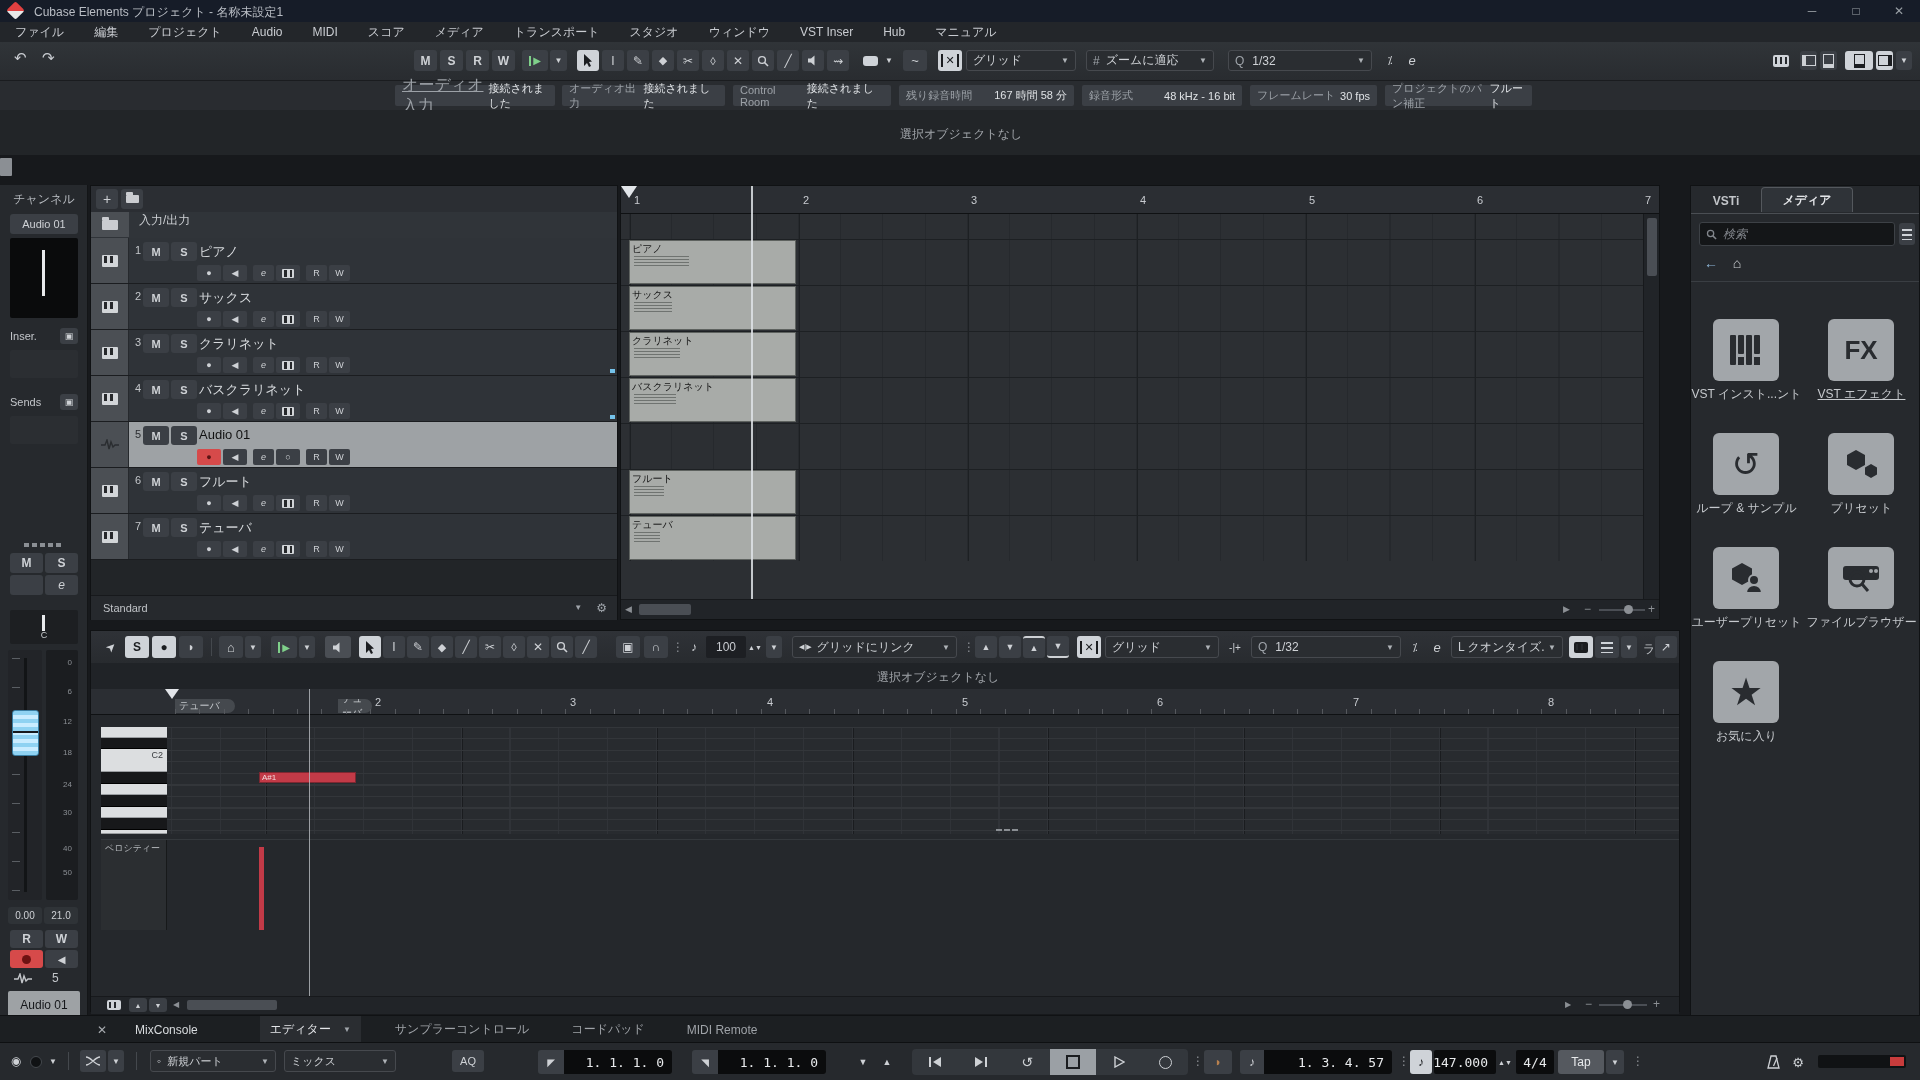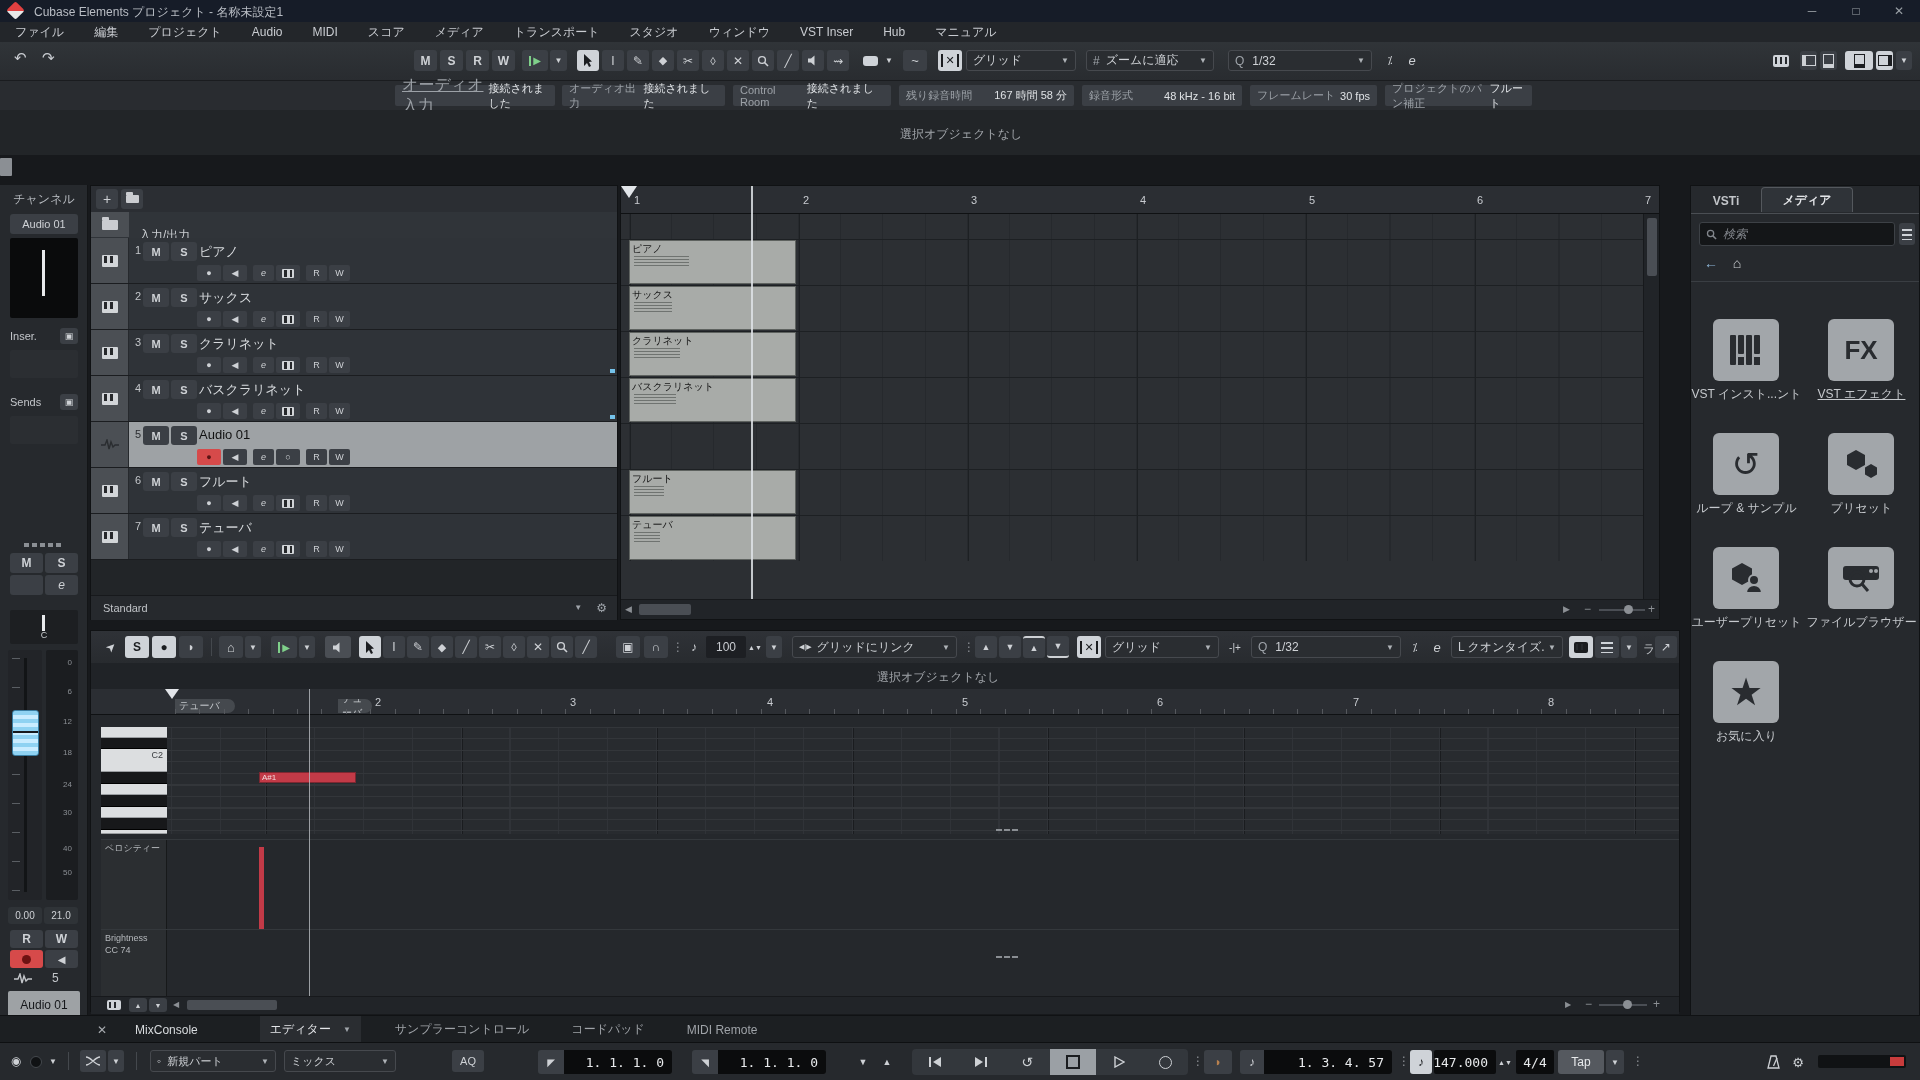--- a/index.html
+++ b/index.html
@@ -255,21 +255,21 @@
     <div class="p" style="left:0;top:0;width:526px;height:26px;background:#2b2e33;border-bottom:1px solid #17191c;">
       <span class="p btn" style="left:5px;top:3px;width:22px;height:20px;font-size:14px;">+</span>
       <span class="p btn" style="left:30px;top:3px;width:22px;height:20px;">
           <span class="folder" style="width:13px;height:8px;"></span>
         </span>
     </div>
     <div class="p" style="left:0;top:26px;width:526px;height:26px;background:#303439;border-bottom:1px solid #1b1d20;">
       <span class="p f" style="left:0;top:0;width:38px;height:25px;background:#4b4f54;justify-content:center;">
           <span class="folder"></span>
         </span>
-      <span class="p" style="left:48px;top:15px;color:#cdd0d4;">入力/出力</span>
+      <span class="p" style="left:48px;top:0;color:#cdd0d4;">入力/出力</span>
     </div>
 
     <div class="trk" style="top:52px;">
       <span class="icol">
           <span class="midiic"></span>
         </span>
       <span class="num">1</span>
       <span class="ms btn" style="left:52px;">M</span>
       <span class="ms btn" style="left:80px;">S</span>
       <span class="nm">ピアノ</span>
@@ -644,26 +644,20 @@
       <span class="dash" style="left:829px;top:102px;"></span>
     </div>
 
     <div class="p" style="left:10px;top:208px;width:1578px;height:90px;background:#25282c;border-top:1px solid #34383c;">
       <span class="p" style="left:4px;top:2px;font-size:9px;color:#b5b8bc;">ベロシティー</span>
       <span class="p" style="left:158px;top:7px;width:5px;height:83px;background:#c23a47;"></span>
       <span class="p" style="left:0;top:0;width:66px;height:90px;background:#2b2e31;border-right:1px solid #17191a;box-sizing:border-box;"></span>
       <span class="p" style="left:4px;top:2px;font-size:9px;color:#b5b8bc;">ベロシティー</span>
     </div>
 
-    <div class="p" style="left:10px;top:298px;width:1578px;height:67px;background:#25282c;border-top:1px solid #34383c;">
-      <span class="p" style="left:0;top:0;width:66px;height:67px;background:#2b2e31;border-right:1px solid #17191a;box-sizing:border-box;"></span>
-      <span class="p" style="left:4px;top:3px;font-size:9px;color:#b5b8bc;">Brightness</span>
-      <span class="p" style="left:4px;top:15px;font-size:9px;color:#b5b8bc;">CC 74</span>
-      <span class="dash" style="left:895px;top:26px;"></span>
-    </div>
     <span class="p" style="left:218px;top:58px;width:1px;height:307px;background:#b9bdc2;opacity:.8;"></span>
 
     <div class="p" style="left:0;top:365px;width:1588px;height:17px;background:#212428;border-top:1px solid #17191c;">
       <span class="p btn ghost" style="left:12px;top:1px;width:22px;height:14px;">
           <span class="keysic" style="width:14px;height:10px;"></span>
         </span>
       <span class="p btn" style="left:38px;top:1px;width:18px;height:14px;font-size:7px;">▲</span>
       <span class="p btn" style="left:58px;top:1px;width:18px;height:14px;font-size:7px;">▼</span>
       <span class="p ic" style="left:82px;top:4px;font-size:8px;color:#8b8f94;">◀</span>
       <span class="p" style="left:96px;top:3px;width:90px;height:10px;background:#4a4e54;border-radius:2px;"></span>

